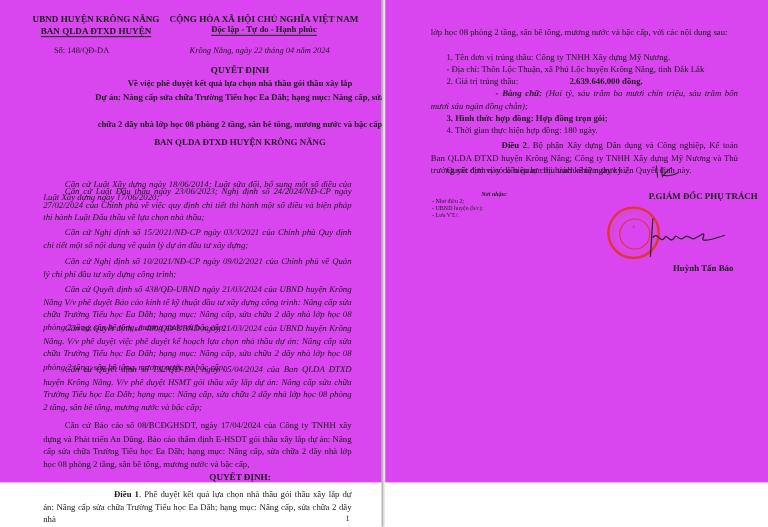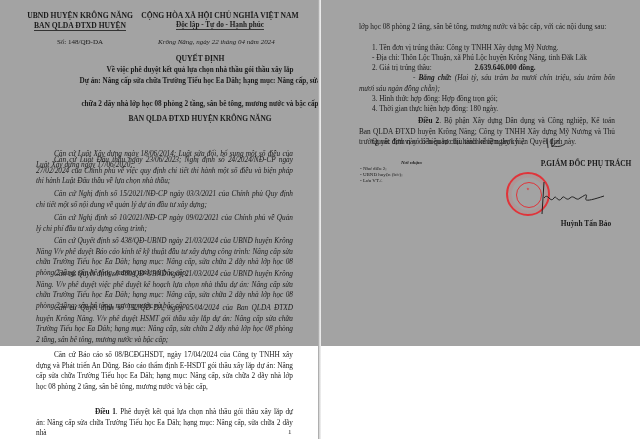--- a/index.html
+++ b/index.html
@@ -1,21 +1,21 @@
 <!DOCTYPE html>
 <html><head>
   <meta charset="utf-8">
   <style>
     html, body { margin: 0; padding: 0; }
     body {
       width: 640px; height: 439px; overflow: hidden; background: #ffffff;
       font-family: "Liberation Serif", "DejaVu Serif", serif; color: #1a1a1a;
       position: relative;
     }
-    .page { position: absolute; top: 0; height: 346px; background: #a3a3a3; }
+    .page { position: absolute; top: 0; height: 402px; background: #d946ef; }
     .page-left { left: 0; width: 318px; }
     .page-right { left: 321px; width: 319px; }
     .divider { position: absolute; left: 318px; top: 0; width: 3px; height: 439px;
       background: linear-gradient(to right, #9a9a9a, #d8d8d8, #f4f4f4); }
     .abs { position: absolute; white-space: nowrap; }
     .b { font-weight: bold; padding-left: 41px; }
     .i { font-style: italic; }
     .ctr { text-align: center; }
     .hdr { font-size: 7.6px; font-weight: bold; line-height: 9px; }
     .hdr2 { font-size: 7.2px; font-weight: bold; line-height: 9px; }
@@ -39,56 +39,57 @@
 </head>
 <body>
 
 <div class="page page-left">
 
   <div class="abs hdr ctr" style="left:24px; top:11px; width:112px;">UBND HUYỆN KRÔNG NĂNG</div>
   <div class="abs hdr ctr" style="left:24px; top:21px; width:112px;"><span class="ul">BAN QLDA ĐTXD HUYỆN</span></div>
   <div class="abs hdr ctr" style="left:140px; top:11px; width:160px;">CỘNG HÒA XÃ HỘI CHỦ NGHĨA VIỆT NAM</div>
   <div class="abs hdr2 ctr" style="left:140px; top:21px; width:160px;"><span class="ul">Độc lập - Tự do - Hạnh phúc</span></div>
 
-  <div class="abs small ctr" style="left:24px; top:38px; width:112px;">Số: 148/QĐ-DA</div>
+  <div class="abs small ctr" style="left:12px; top:38px; width:112px;">Số: 148/QĐ-DA</div>
   <div class="abs small i" style="left:158px; top:38px;text-align:right;">Krông Năng, ngày  22 tháng 04 năm 2024</div>
 
   <div class="abs b ctr" style="left:0; top:54px; width:318px; font-size:7.6px;">QUYẾT ĐỊNH</div>
   <div class="abs b ctr" style="left:0; top:66px; width:318px; font-size:7.2px;">Về việc phê duyệt kết quả lựa chọn nhà thầu gói thầu xây lắp</div>
   <div class="abs b ctr" style="left:0; top:77px; width:318px; font-size:7.2px;">Dự án: Nâng cấp sửa chữa Trường Tiểu học Ea Dăh; hạng mục: Nâng cấp, sửa</div>
   <div class="abs b ctr" style="left:0; top:88px; width:318px; font-size:7.2px;margin-top:12px;">chữa 2 dãy nhà lớp học 08 phòng 2 tầng, sân bê tông, mương nước và bậc cấp</div>
 
   <div class="abs b ctr" style="left:0; top:114px; width:318px; font-size:7.4px;">BAN QLDA ĐTXD HUYỆN KRÔNG NĂNG</div>
 
   <div class="para body-text i indent" style="top:149px;font-style:italic;">Căn cứ Luật Xây dựng ngày 18/06/2014; Luật sửa đổi, bổ sung một số điều của Luật Xây dựng  ngày 17/06/2020;</div>
   <div class="para body-text i indent" style="top:155px;">Căn cứ Luật Đấu thầu ngày 23/06/2023; Nghị định số 24/2024/NĐ-CP ngày 27/02/2024 của Chính phủ về việc quy định chi tiết thi hành một số điều và biện pháp thi hành Luật Đấu thầu về lựa chọn nhà thầu;</div>
   <div class="para body-text i indent" style="top:189px;">Căn cứ Nghị định số 15/2021/NĐ-CP ngày 03/3/2021 của Chính phủ Quy định chi tiết một số nội dung về quản lý dự án đầu tư xây dựng;</div>
   <div class="para body-text i indent" style="top:213px;">Căn cứ Nghị định số 10/2021/NĐ-CP ngày 09/02/2021 của Chính phủ về Quản lý chi phí đầu tư xây dựng công trình;</div>
   <div class="para body-text i indent" style="top:236px;">Căn cứ Quyết định số 438/QĐ-UBND ngày 21/03/2024 của UBND huyện Krông Năng V/v phê duyệt Báo cáo kinh tế kỹ thuật đầu tư xây dựng công trình: Nâng cấp sửa chữa Trường Tiểu học Ea Dăh; hạng mục: Nâng cấp, sửa chữa 2 dãy nhà lớp học 08 phòng 2 tầng, sân bê tông, mương nước và bậc cấp;</div>
   <div class="para body-text i indent" style="top:269px;">Căn cứ Quyết định số 480/QĐ-UBND ngày 21/03/2024 của UBND huyện Krông Năng. V/v phê duyệt việc phê duyệt kế hoạch lựa chọn nhà thầu dự án: Nâng cấp sửa chữa Trường Tiểu học Ea Dăh; hạng mục: Nâng cấp, sửa chữa 2 dãy nhà lớp học 08 phòng 2 tầng, sân bê tông, mương nước và bậc cấp;</div>
   <div class="para body-text i indent" style="top:303px;">Căn cứ Quyết định số 132/QĐ-DA, ngày 05/04/2024 của Ban QLDA ĐTXD huyện Krông Năng. V/v phê duyệt HSMT gói thầu xây lắp dự án: Nâng cấp sửa chữa Trường Tiểu học Ea Dăh; hạng mục: Nâng cấp, sửa chữa 2 dãy nhà lớp học 08 phòng 2 tầng, sân bê tông, mương nước và bậc cấp;</div>
   <div class="para body-text indent" style="top:350px;">Căn cứ Báo cáo số 08/BCĐGHSDT, ngày 17/04/2024 của Công ty TNHH xây dựng và Phát triển An Dũng. Báo cáo thẩm định E-HSDT gói thầu xây lắp dự án: Nâng cấp sửa chữa Trường Tiểu học Ea Dăh; hạng mục: Nâng cấp, sửa chữa 2 dãy nhà lớp học 08 phòng 2 tầng, sân bê tông, mương nước và bậc cấp,</div>
 
+  <div class="abs b ctr" style="left:0; top:393px; width:318px; font-size:7.6px;">QUYẾT ĐỊNH:</div>
 
   <div class="para body-text indent" style="top:407px;"><span class="b">Điều 1</span><span>. Phê duyệt kết quả lựa chọn nhà thầu gói thầu xây lắp dự án: Nâng cấp sửa chữa Trường Tiểu học Ea Dăh; hạng mục: Nâng cấp, sửa chữa 2 dãy nhà</span></div>
 
   <div class="abs small" style="left:288px; top:428px;">1</div>
 </div>
 
 <div class="divider"></div>
 
 <div class="page page-right"></div>
 
 <div class="abs body-text" style="left:359px; top:22px; width:256px;">lớp học 08 phòng 2 tầng, sân bê tông, mương nước và bậc cấp, với các nội dung sau:</div>
 
 <div class="abs body-text" style="left:372px; top:43px;">1.  Tên đơn vị trúng thầu: Công ty TNHH Xây dựng Mỹ Nương.</div>
 <div class="abs body-text" style="left:372px; top:53px;">- Địa chỉ: Thôn Lộc Thuận, xã Phú Lộc huyện Krông Năng, tỉnh Đắk Lắk</div>
 <div class="abs body-text" style="left:372px; top:63px;"><span>2. Giá trị trúng thầu: </span><span class="b">2.639.646.000 đồng.</span></div>
 <div class="abs body-text" style="left:359px; top:73px; width:256px; text-indent:13px;"><span class="b i">- Bằng chữ:</span><span class="i"> (Hai tỷ, sáu trăm ba mươi chín triệu, sáu trăm bốn mươi sáu ngàn đồng chẵn);</span></div>
-<div class="abs body-text" style="left:372px; top:94px;">3. Hình thức hợp đồng: Hợp đồng trọn gói;</div>
+<div class="abs body-text" style="left:372px; top:94px;font-weight:bold;">3. Hình thức hợp đồng: Hợp đồng trọn gói;</div>
 <div class="abs body-text" style="left:372px; top:104px;">4. Thời gian thực hiện hợp đồng: 180 ngày.</div>
 
 <div class="abs body-text indent" style="left:359px; top:116px; width:256px;"><span class="b">Điều 2</span><span>. Bộ phận Xây dựng Dân dụng và Công nghiệp, Kế toán Ban QLDA ĐTXD huyện Krông Năng; Công ty TNHH Xây dựng Mỹ Nương và Thủ trưởng các đơn vị có liên quan chịu trách nhiệm thực hiện Quyết định này.</span></div>
 
 <div class="abs body-text" style="left:372px; top:137px;">Quyết định này có hiệu lực thi hành kể từ ngày ký ./.</div>
 <svg class="abs" style="left:545px; top:136px;" width="22" height="14">
   <path d="M2 2 L3 12 M6 3 L7 11 C9 8 12 6 14 4 M7 10 C10 10 14 12 20 8" stroke="#222" stroke-width="0.9" fill="none"></path>
 </svg>
 
 <div class="abs b i" style="left:360px; top:160px; font-size:5px;">Nơi nhận:</div>

